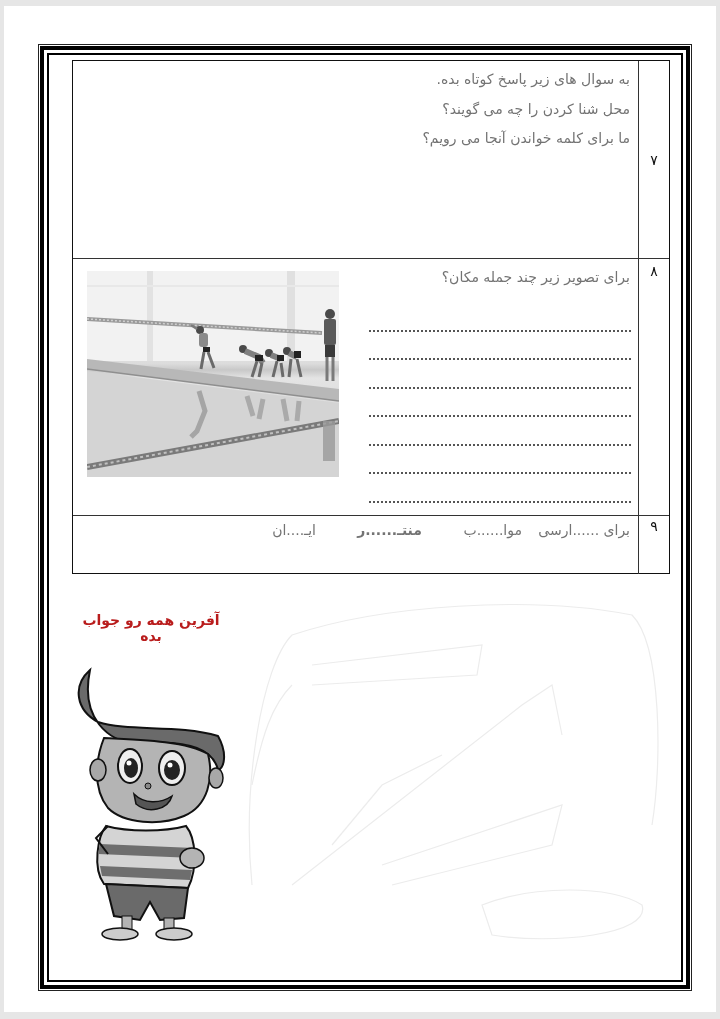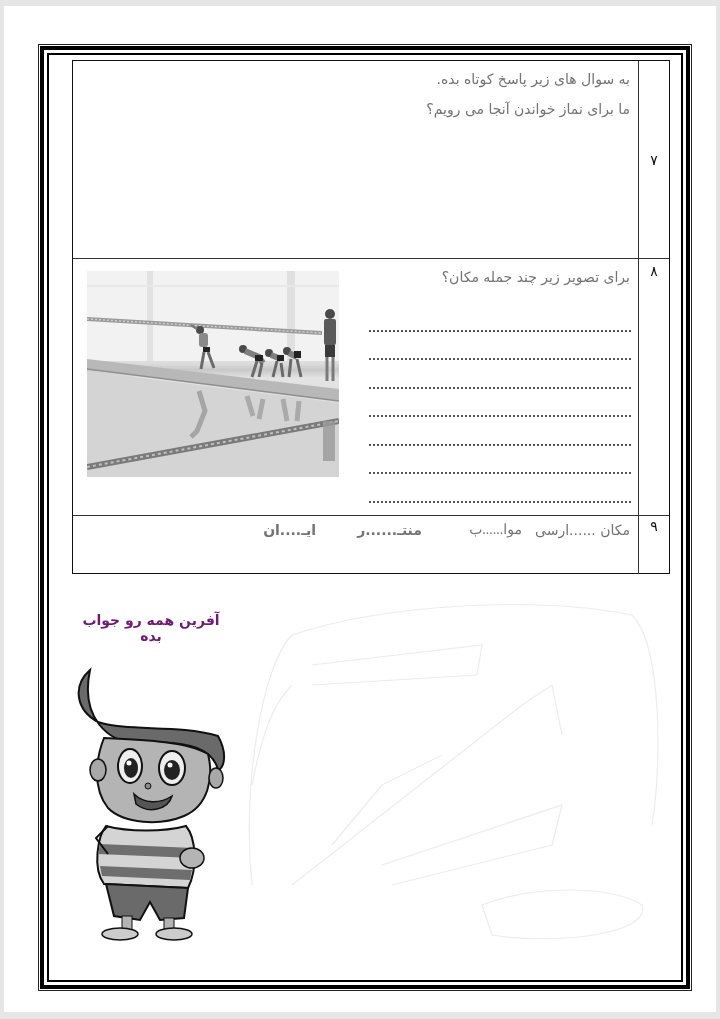--- a/index.html
+++ b/index.html
@@ -61,46 +61,47 @@
     height: 28.5px; border-bottom: 2px dotted #555;
   }
   .photo {
     position: absolute; left: 14px; top: 12px; width: 252px; height: 206px;
     background: linear-gradient(#f4f4f4 0%, #ececec 28%, #dcdcdc 45%, #c8c8c8 48%, #e4e4e4 52%, #d6d6d6 75%, #c4c4c4 100%);
     overflow: hidden;
   }
   .row9 .qbody { line-height: 24px; padding-top: 2px; }
   .word-row { display: flex; direction: rtl; gap: 0; }
   .word-row span { display: inline-block; }
-  .w1 { width: 78px; } .w2 { width: 76px; font-family: Liberation Serif, serif; } .w3 { width: 72px; font-weight: bold; } .w4 { width: 62px; font-weight: bold; }
+  .w1 { width: 78px; } .w2 { width: 76px; } .w3 { width: 72px; font-weight: bold; } .w4 { width: 62px; }
 
   .bravo {
     position: absolute; left: 70px; top: 612px; width: 162px; text-align: center;
-    font-family: "DejaVu Sans", sans-serif; font-size: 14px; font-weight: bold; color: #701a75;
+    font-family: "DejaVu Sans", sans-serif; font-size: 14px; font-weight: bold; color: #b91c1c;
     direction: rtl;
   }
   .boy { position: absolute; left: 68px; top: 658px; width: 162px; height: 288px; }
   .scribble { position: absolute; left: 232px; top: 585px; width: 440px; height: 375px; }
 </style>
 </head>
 <body>
 
 <div class="page">
   <div class="frame-outer"></div>
   <div class="frame-thick"></div>
   <div class="frame-inner"></div>
 </div>
 
 <div class="qtable">
 
   <div class="qrow row7">
     <div class="qnum">۷</div>
     <div class="qbody">
       <div>به سوال های زیر پاسخ کوتاه بده.</div>
-      <div>ما برای نماز خواندن آنجا می رویم؟</div>
+      <div>محل شنا کردن را چه می گویند؟</div>
+      <div>ما برای کلمه خواندن آنجا می رویم؟</div>
     </div>
   </div>
 
   <div class="qrow row8">
     <div class="qnum">۸</div>
     <div class="qbody">
       <div>برای تصویر زیر چند جمله مکان؟</div>
     </div>
     <div class="dotlines">
       <div class="dotline"></div>
@@ -161,21 +162,21 @@
           <rect x="236" y="150" width="12" height="40" fill="#9a9a9a"></rect>
         </g>
       </svg>
     </div>
   </div>
 
   <div class="qrow row9 last">
     <div class="qnum">۹</div>
     <div class="qbody">
       <div class="word-row">
-        <span class="w1" style="width:108px">مکان ......ارسی</span>
+        <span class="w1" style="width:108px">برای ......ارسی</span>
         <span class="w2" style="width:100px">موا......ب</span>
         <span class="w3" style="width:106px">منتـ......ر</span>
         <span class="w4" style="width:60px">ایـ....ان</span>
       </div>
     </div>
   </div>
 </div>
 
 <div class="bravo">آفرین همه رو جواب بده</div>
 

